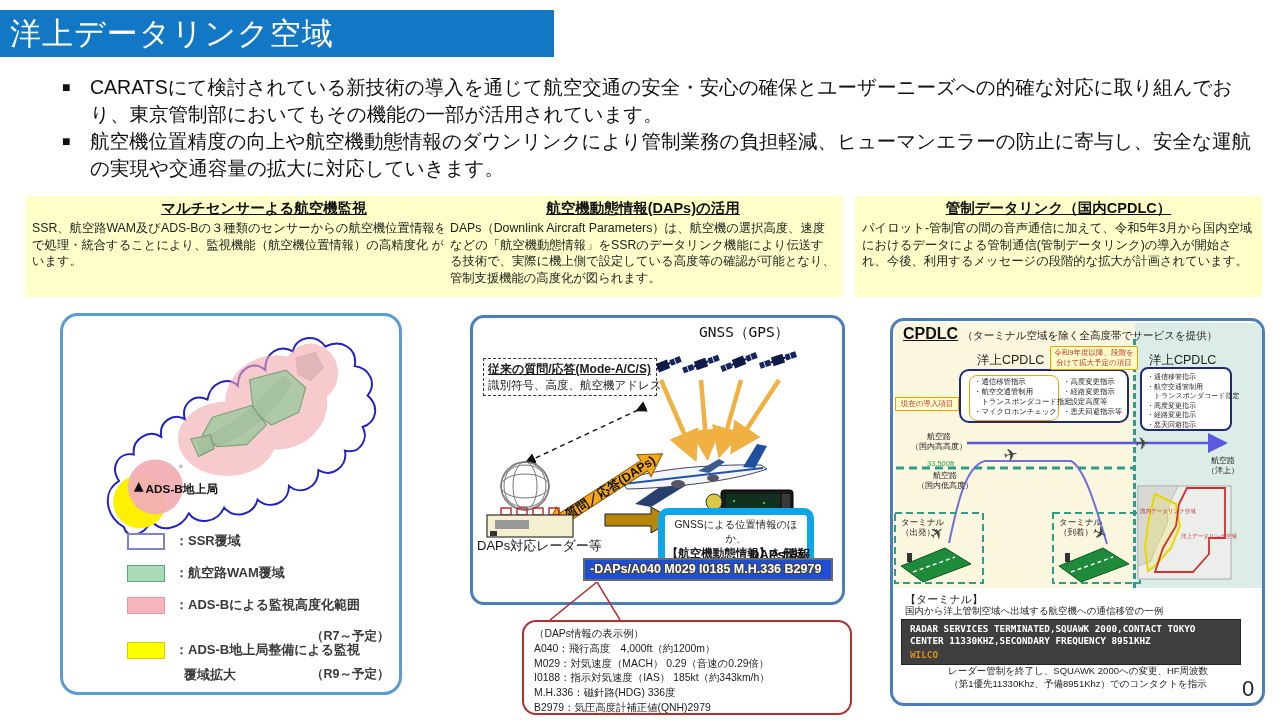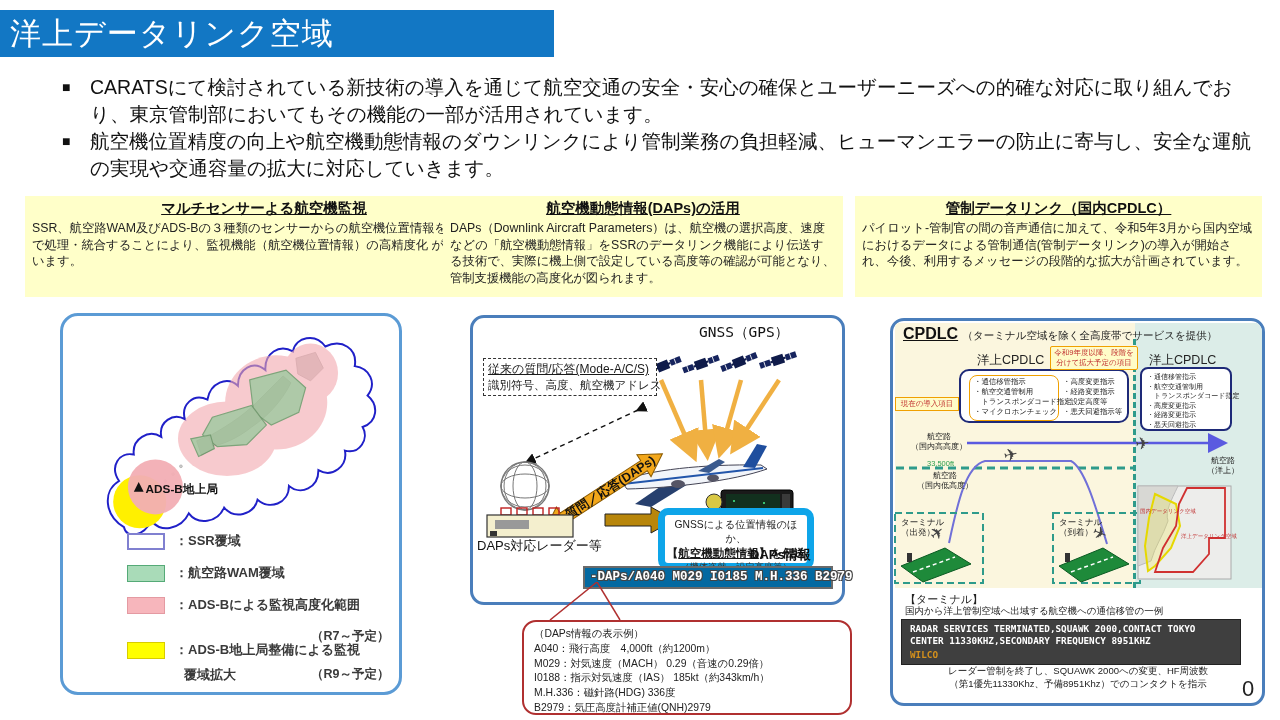--- a/index.html
+++ b/index.html
@@ -32,32 +32,32 @@
 
   
   .leg-row{position:absolute;left:0;width:335px;display:flex;align-items:center;}
   .leg-sw{position:absolute;left:64px;width:38px;height:17px;box-sizing:border-box;}
   .leg-tx{position:absolute;left:112px;font-size:13px;font-weight:bold;color:#3a3a3a;white-space:nowrap;}
   .leg-note{position:absolute;font-size:12.5px;font-weight:bold;color:#3a3a3a;}
 
   
   .gnss{left:226px;top:5px;font-size:14.5px;color:#111;font-family:"DejaVu Sans Mono",monospace;}
   .legacybox{left:10px;top:40px;width:174px;border:1.6px dashed #333;background:#fff;padding:2px 4px;box-sizing:border-box;}
-  .legacybox .l1{font-size:12px;font-weight:normal;text-decoration:underline;white-space:nowrap;}
+  .legacybox .l1{font-size:12px;font-weight:bold;text-decoration:underline;white-space:nowrap;}
   .legacybox .l2{font-size:11.5px;white-space:nowrap;}
   .redbox{left:185px;top:190px;width:156px;height:62px;border:7px solid #0ea5e9;border-radius:10px;
           background:#fff;text-align:center;box-sizing:border-box;padding-top:3px;}
   .redbox .r1{font-size:10.3px;}
   .redbox .r2{font-size:11.5px;font-weight:bold;}
   .redbox .r2 u{text-underline-offset:1px;}
   .redbox .r3{font-size:9.3px;color:#333;}
   .radar-label{left:4px;top:219px;font-size:13px;color:#111;}
   .info-label{left:250px;top:228px;font-size:13px;font-weight:bold;color:#111;padding-left:27px;}
-  .datablock{left:110px;top:248px;width:250px;height:23px;background:#0369a1;border:2px solid #6a6a6a;
-             box-sizing:border-box;font-family:Liberation Mono, monospace;font-size:12.5px;font-weight:bold;
+  .datablock{left:110px;top:240px;width:250px;height:23px;background:#1d4ed8;border:2px solid #6a6a6a;
+             box-sizing:border-box;font-family:Liberation Sans, sans-serif;font-size:12.5px;font-weight:bold;
              color:#fff;text-shadow:1px 1px 0 #444,-1px 1px 0 #444,1px -1px 0 #444,-1px -1px 0 #444;
              line-height:19px;padding-left:5px;white-space:nowrap;}
 
   
   .callout{left:505px;top:620px;width:330px;height:95px;border:2px solid #B03030;border-radius:14px;
            background:#fff;box-sizing:border-box;padding:5px 10px;font-size:10.4px;line-height:1.42;color:#222;margin-left:17px;}
   .callout div{white-space:nowrap;}
 
   
   .dom-bg{left:2px;top:2px;width:240px;height:265px;background:#FBF6DE;}

